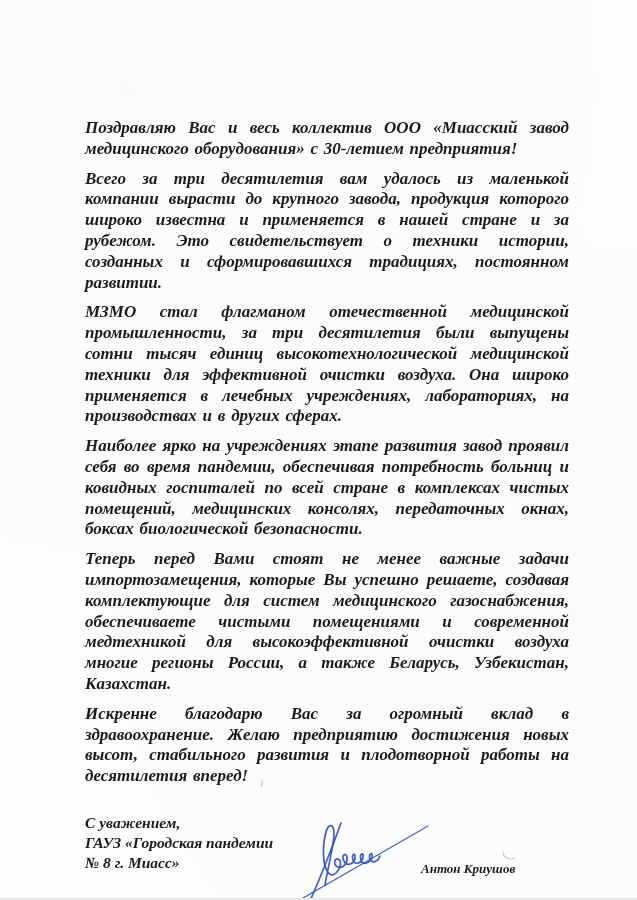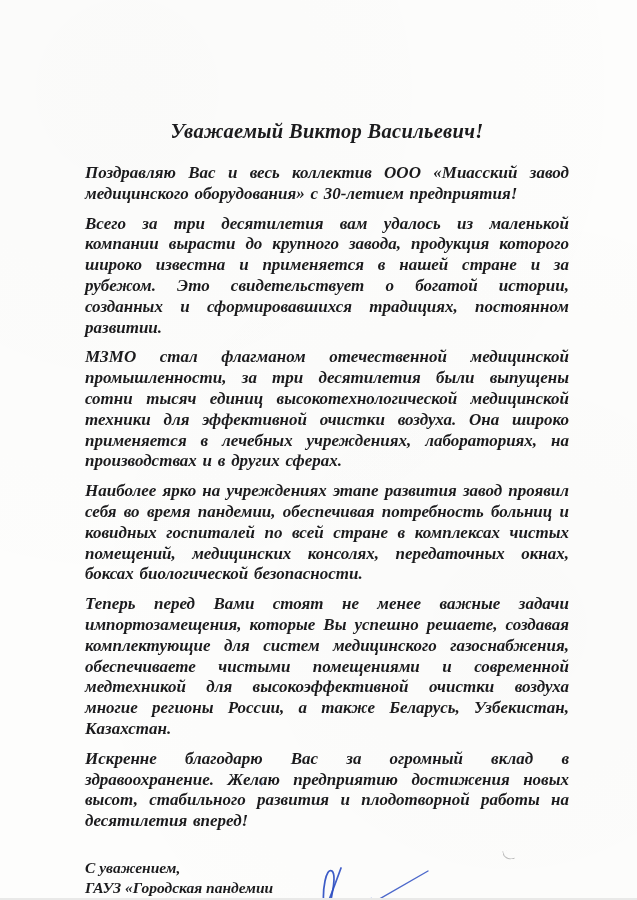--- a/index.html
+++ b/index.html
@@ -93,24 +93,23 @@
     border-radius: 0 0 0 80%;
     transform: rotate(-12deg);
   }
 </style>
 </head>
 <body>
 
 <div class="page">
   <div class="content">
 
-    <h1 class="salutation">Уважаемый Виктор Васильевич!</h1>
 
     <p class="para">Поздравляю Вас и весь коллектив ООО «Миасский завод медицинского оборудования» с 30-летием предприятия!</p>
-    <p class="para">Всего за три десятилетия вам удалось из маленькой компании вырасти до крупного завода, продукция которого широко известна и применяется в нашей стране и за рубежом. Это свидетельствует о богатой истории, созданных и сформировавшихся традициях, постоянном развитии.</p>
+    <p class="para">Всего за три десятилетия вам удалось из маленькой компании вырасти до крупного завода, продукция которого широко известна и применяется в нашей стране и за рубежом. Это свидетельствует о техники истории, созданных и сформировавшихся традициях, постоянном развитии.</p>
     <p class="para">МЗМО стал флагманом отечественной медицинской промышленности, за три десятилетия были выпущены сотни тысяч единиц высокотехнологической медицинской техники для эффективной очистки воздуха. Она широко применяется в лечебных учреждениях, лабораториях, на производствах и в других сферах.</p>
     <p class="para">Наиболее ярко на учреждениях этапе развития завод проявил себя во время пандемии, обеспечивая потребность больниц и ковидных госпиталей по всей стране в комплексах чистых помещений, медицинских консолях, передаточных окнах, боксах биологической безопасности.</p>
     <p class="para">Теперь перед Вами стоят не менее важные задачи импортозамещения, которые Вы успешно решаете, создавая комплектующие для систем медицинского газоснабжения, обеспечиваете чистыми помещениями и современной медтехникой для высокоэффективной очистки воздуха многие регионы России, а также Беларусь, Узбекистан, Казахстан.</p>
     <p class="para">Искренне благодарю Вас за огромный вклад в здравоохранение. Желаю предприятию достижения новых высот, стабильного развития и плодотворной работы на десятилетия вперед!</p>
 
     <div class="closing">
       <div class="closing-lines">
         <div>С уважением,</div>
         <div>ГАУЗ «Городская пандемии</div>
         <div>№ 8 г. Миасс»</div>

